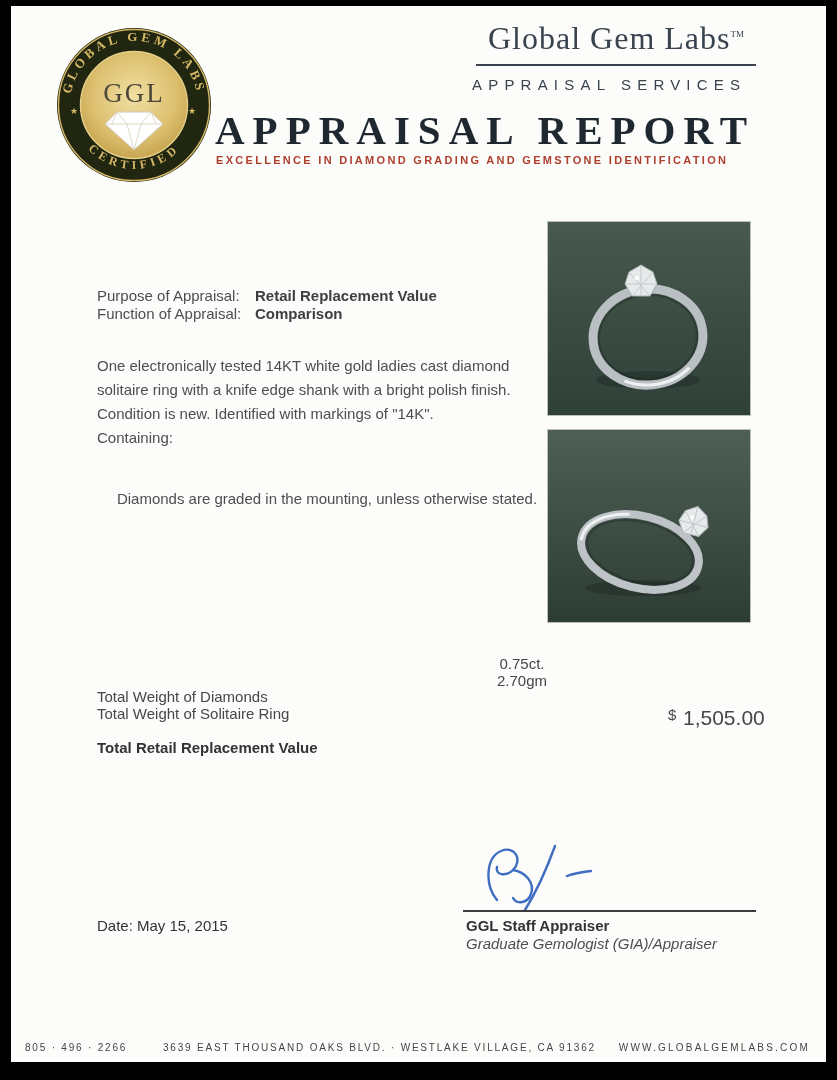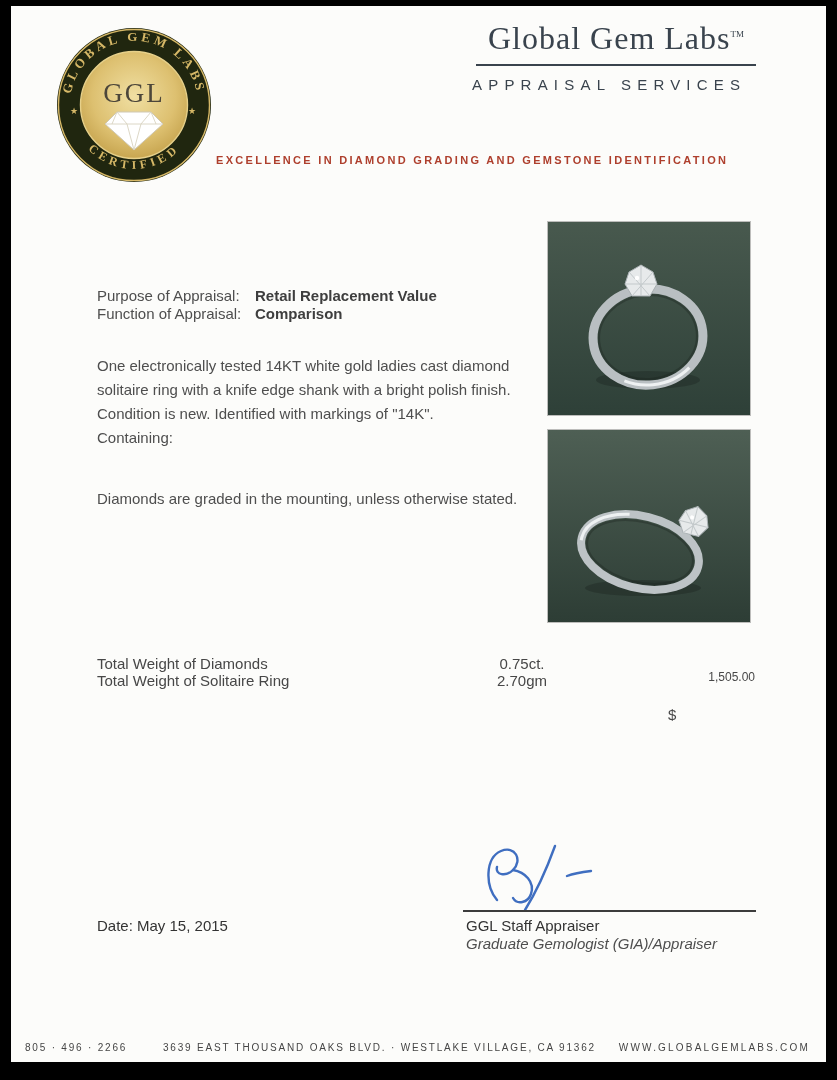--- a/index.html
+++ b/index.html
@@ -25,37 +25,37 @@
   .report-title{left:204px;top:100px;font-family:"Liberation Serif",serif;
     font-weight:bold;font-size:41px;letter-spacing:8px;color:#1f2831;white-space:nowrap;}
   .tagline{left:205px;top:148px;font-size:11px;font-weight:bold;
     letter-spacing:2.3px;color:#ae3f2d;white-space:nowrap;}
 
   
   .fields{left:86px;top:281px;font-size:15px;color:#4e4e4e;
     display:grid;grid-template-columns:158px auto;row-gap:1px;line-height:17px;}
   .field-value{font-weight:bold;color:#3e3e3e;}
   .para{left:86px;top:0;width:414px;font-size:15px;color:#4e4e4e;line-height:24px;}
-  .p1{top:333px;} .p2{top:399px;} .p3{top:466px;width:460px;}
+  .p1{top:333px;} .p2{top:399px;} .p3{top:466px;width:460px;text-align:center;}
 
   .photo{left:537px;width:202px;box-shadow:0 0 0 1px rgba(0,0,0,0.25);}
   .photo1{top:216px;height:193px;} .photo2{top:424px;height:192px;}
 
   
-  .tot-label{left:86px;font-size:15px;color:#474747;white-space:nowrap;}
+  .tot-label{left:86px;font-size:15px;color:#474747;white-space:nowrap;margin-top:33px;}
   .tot-val{left:466px;width:90px;text-align:center;font-size:15px;color:#474747;}
   .r1{top:649px;} .r2{top:666px;}
   .tot-bold{top:700px;font-weight:bold;color:#333;}
   .dollar{left:657px;top:700px;font-size:15px;color:#474747;}
-  .amount{left:672px;top:664px;width:72px;text-align:right;font-size:12px;color:#474747;}
+  .amount{left:672px;top:700px;width:72px;text-align:right;font-size:21px;color:#474747;}
 
   
   .sig-svg{left:452px;top:836px;width:210px;height:70px;}
   .sig-line{left:452px;top:904px;width:293px;border-top:2px solid #3c3c3c;height:0;}
-  .signer-title{left:455px;top:911px;font-size:15px;font-weight:normal;color:#333;}
+  .signer-title{left:455px;top:911px;font-size:15px;font-weight:bold;color:#333;}
   .signer-cred{left:455px;top:929px;font-size:15px;font-style:italic;color:#4e4e4e;}
   .date-line{left:86px;top:911px;font-size:15px;font-weight:normal;color:#333;white-space:nowrap;}
 
   
   .foot{top:1036px;font-size:10px;letter-spacing:1.8px;color:#454545;white-space:nowrap;}
   .foot-phone{left:14px;}
   .foot-address{left:152px;}
   .foot-web{right:16px;letter-spacing:2.2px;}
 </style>
 </head>
@@ -90,20 +90,21 @@
         <path d="M62,86 L96,86 L108,98 L79,124 L50,98 Z" fill="#ffffff" stroke="#cfc8b4" stroke-width="1"></path>
         <path d="M62,86 L72,98 M96,86 L86,98 M50,98 L108,98 M72,98 L79,124 M86,98 L79,124 M62,86 L57,98 M96,86 L101,98" stroke="#d8d2c0" stroke-width="0.9" fill="none"></path>
       </g>
     </svg>
   </div>
 
   <div class="abs services">APPRAISAL SERVICES</div>
   <div class="abs brand-block">
     <span class="brand-name"><span>Global Gem Labs</span><span class="brand-tm">TM</span></span>
   </div>
+  <div class="abs report-title">APPRAISAL REPORT</div>
   <div class="abs fields">
     <span>Purpose of Appraisal:</span>
     <span class="field-value">Retail Replacement Value</span>
     <span>Function of Appraisal:</span>
     <span class="field-value">Comparison</span>
   </div>
 
   <div class="abs tagline">EXCELLENCE IN DIAMOND GRADING AND GEMSTONE IDENTIFICATION</div>
 
   <p class="abs para p1">One electronically tested 14KT white gold ladies cast diamond solitaire ring with a knife edge shank with a bright polish finish. Condition is new.  Identified with markings of "14K".  Containing:</p>
@@ -152,20 +153,21 @@
         <path d="M0,-16 L0,13 M-15,2 L15,2 M-11,-9 L8,13 M11,-9 L-8,13" stroke="#c3c9cb" stroke-width="1" fill="none"></path>
         <circle cx="-3" cy="-4" r="2" fill="#ffffff"></circle>
       </g>
     </svg>
   </div>
 
   <div class="abs tot-label r1">Total Weight of Diamonds</div>
   <div class="abs tot-val r1">0.75ct.</div>
   <div class="abs tot-label r2">Total Weight of Solitaire Ring</div>
   <div class="abs tot-val r2">2.70gm</div>
+  <div class="abs tot-label tot-bold">Total Retail Replacement Value</div>
   <div class="abs dollar">$</div>
   <div class="abs amount">1,505.00</div>
 
   <div class="abs sig-svg">
     <svg width="210" height="70" viewBox="0 0 210 70">
       <g fill="none" stroke="#3f6ec0" stroke-width="2.4" stroke-linecap="round">
         <path d="M34,58 C22,44 22,16 38,9 C52,3 60,18 50,28 C43,35 32,33 34,25"></path>
         <path d="M50,28 C62,30 72,40 68,52 C65,61 54,63 50,56"></path>
         <path d="M92,4 C84,26 72,52 62,68"></path>
         <path d="M104,34 C112,31 120,30 128,29"></path>

